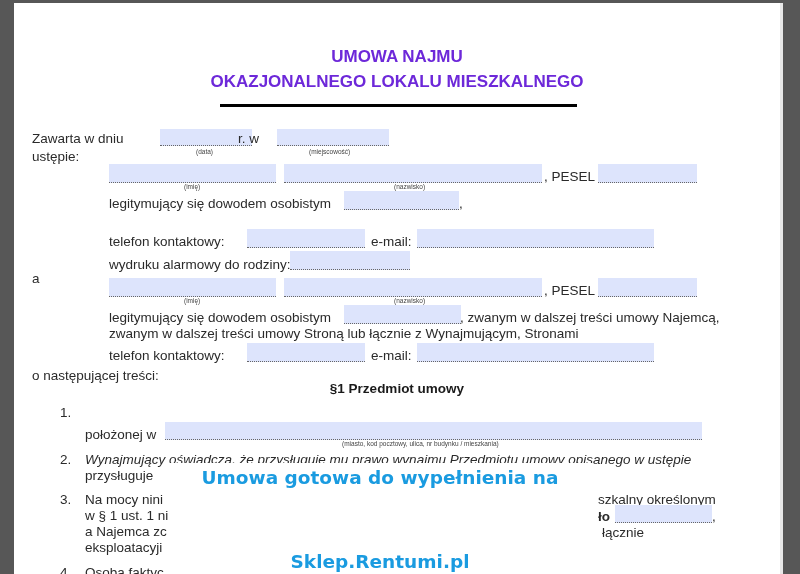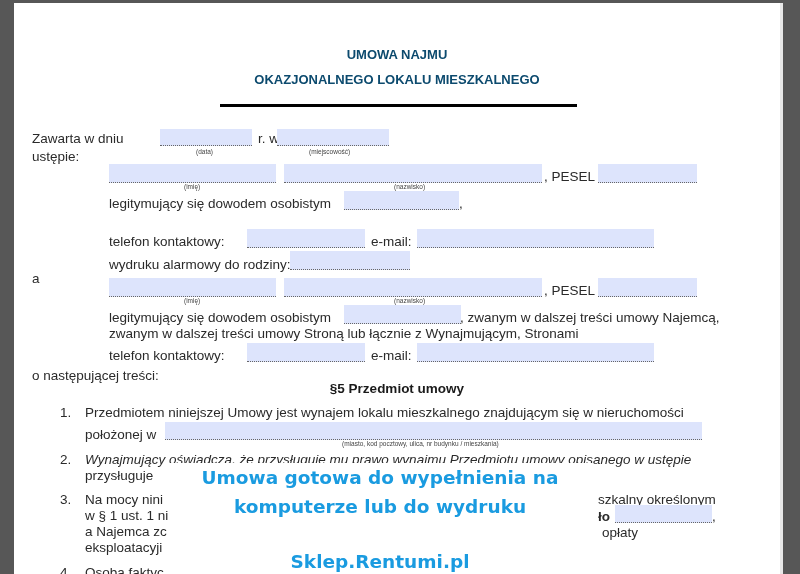--- a/index.html
+++ b/index.html
@@ -1,40 +1,40 @@
 <!DOCTYPE html>
 <html><head>
 <meta charset="utf-8">
 <style>
   html, body { margin:0; padding:0; }
   body { width:800px; height:574px; background:#575757; position:relative; overflow:hidden; font-family:"Liberation Sans", sans-serif; }
   .page { position:absolute; left:14px; top:3px; width:766px; height:600px; background:#fff; }
   .pg-edge { position:absolute; left:780px; top:3px; width:3px; height:571px; background:#e8e8e8; }
   .abs { position:absolute; white-space:nowrap; }
   .txt { font-size:13.5px; color:#2a2a2a; line-height:16px; }
-  .title { font-family:"Liberation Sans", sans-serif; font-weight:bold; color:#0c4a6e; font-size:13px; text-align:center; width:766px; left:0; }
+  .title { font-family:"Liberation Sans", sans-serif; font-weight:bold; color:#6d28d9; font-size:17px; text-align:center; width:766px; left:0; }
   .rule { position:absolute; left:206px; top:101px; width:357px; height:3px; background:#000; }
   .field { position:absolute; background:#dde4fc; border-bottom:1px dotted #666; height:16px; }
   .sub { position:absolute; font-size:6.5px; color:#444; white-space:nowrap; }
   .bold { font-weight:bold; }
   .overlay { position:absolute; left:168px; top:463px; width:424px; height:111px; background:#fff; }
   .promo { position:absolute; width:424px; left:0; text-align:center; color:#1a9be0; font-weight:bold; font-family:"DejaVu Sans", sans-serif; font-size:18.5px; white-space:nowrap; }
 </style>
 </head>
 <body>
 
 <div class="page">
   <div class="abs title" style="top:44px;">UMOWA NAJMU</div>
   <div class="abs title" style="top:69px;">OKAZJONALNEGO LOKALU MIESZKALNEGO</div>
   <div class="rule"></div>
 
   <span class="abs txt" style="left:18px;top:128px;">Zawarta w dniu</span>
   <div class="field" style="left:146px;top:126px;width:92px;"></div>
   <span class="sub" style="left:182px;top:145px;">(data)</span>
-  <span class="abs txt" style="left:224px;top:128px;margin-left:20px;">r. w</span>
+  <span class="abs txt" style="left:224px;top:128px;">r. w</span>
   <div class="field" style="left:263px;top:126px;width:112px;"></div>
   <span class="sub" style="left:295px;top:145px;">(miejscowość)</span>
   <span class="abs txt" style="left:18px;top:146px;">ustępie:</span>
 
   <div class="field" style="left:95px;top:161px;width:167px;height:18px;"></div>
   <span class="sub" style="left:170px;top:180px;">(imię)</span>
   <div class="field" style="left:270px;top:161px;width:258px;height:18px;"></div>
   <span class="sub" style="left:380px;top:180px;">(nazwisko)</span>
   <span class="abs txt" style="left:530px;top:166px;">, PESEL</span>
   <div class="field" style="left:584px;top:161px;width:99px;height:18px;"></div>
@@ -65,45 +65,43 @@
   <span class="abs txt" style="left:446px;top:307px;">, zwanym w dalszej treści umowy Najemcą,</span>
   <span class="abs txt" style="left:95px;top:323px;">zwanym w dalszej treści umowy Stroną lub łącznie z Wynajmującym, Stronami</span>
 
   <span class="abs txt" style="left:95px;top:345px;">telefon kontaktowy:</span>
   <div class="field" style="left:233px;top:340px;width:118px;height:18px;"></div>
   <span class="abs txt" style="left:357px;top:345px;">e-mail:</span>
   <div class="field" style="left:403px;top:340px;width:237px;height:18px;"></div>
 
   <span class="abs txt" style="left:18px;top:365px;">o następującej treści:</span>
 
-  <span class="abs txt bold" style="left:0;width:766px;text-align:center;top:378px;color:#1a1a1a;">§5 Przedmiot umowy</span>
+  <span class="abs txt bold" style="left:0;width:766px;text-align:center;top:378px;color:#1a1a1a;">§1 Przedmiot umowy</span>
 
   <span class="abs txt" style="left:46px;top:402px;">1.</span>
-  <span class="abs txt" style="left:71px;top:402px;">Przedmiotem niniejszej Umowy jest wynajem lokalu mieszkalnego znajdującym się w nieruchomości</span>
   <span class="abs txt" style="left:71px;top:424px;">położonej w</span>
   <div class="field" style="left:151px;top:419px;width:537px;height:17px;"></div>
   <span class="sub" style="left:328px;top:437px;">(miasto, kod pocztowy, ulica, nr budynku / mieszkania)</span>
 
   <span class="abs txt" style="left:46px;top:449px;">2.</span>
   <span class="abs txt" style="left:71px;top:449px;font-style:italic;">Wynajmujący oświadcza, że przysługuje mu prawo wynajmu Przedmiotu umowy opisanego w ustępie</span>
   <span class="abs txt" style="left:71px;top:465px;">przysługuje</span>
 
   <span class="abs txt" style="left:46px;top:489px;">3.</span>
   <span class="abs txt" style="left:71px;top:489px;">Na mocy nini</span>
   <span class="abs txt" style="left:584px;top:489px;">szkalny określonym</span>
   <span class="abs txt" style="left:71px;top:505px;">w § 1 ust. 1 nii</span>
   <span class="abs txt bold" style="left:584px;top:506px;">ło</span>
   <div class="field" style="left:601px;top:502px;width:97px;height:17px;"></div>
   <span class="abs txt" style="left:698px;top:506px;">,</span>
   <span class="abs txt" style="left:71px;top:521px;">a Najemca zc</span>
-  <span class="abs txt" style="left:588px;top:522px;">opłaty</span>
+  <span class="abs txt" style="left:588px;top:522px;">łącznie</span>
   <span class="abs txt" style="left:71px;top:537px;">eksploatacyji</span>
 
   <span class="abs txt" style="left:46px;top:562px;">4.</span>
   <span class="abs txt" style="left:71px;top:562px;">Osoba faktyc</span>
 </div>
 <div class="pg-edge"></div>
 
 <div class="overlay">
   <div class="promo" style="top:4px;">Umowa gotowa do wypełnienia na</div>
-  <div class="promo" style="top:33px;">komputerze lub do wydruku</div>
   <div class="promo" style="top:88px;">Sklep.Rentumi.pl</div>
 </div>
 
 </body></html>

